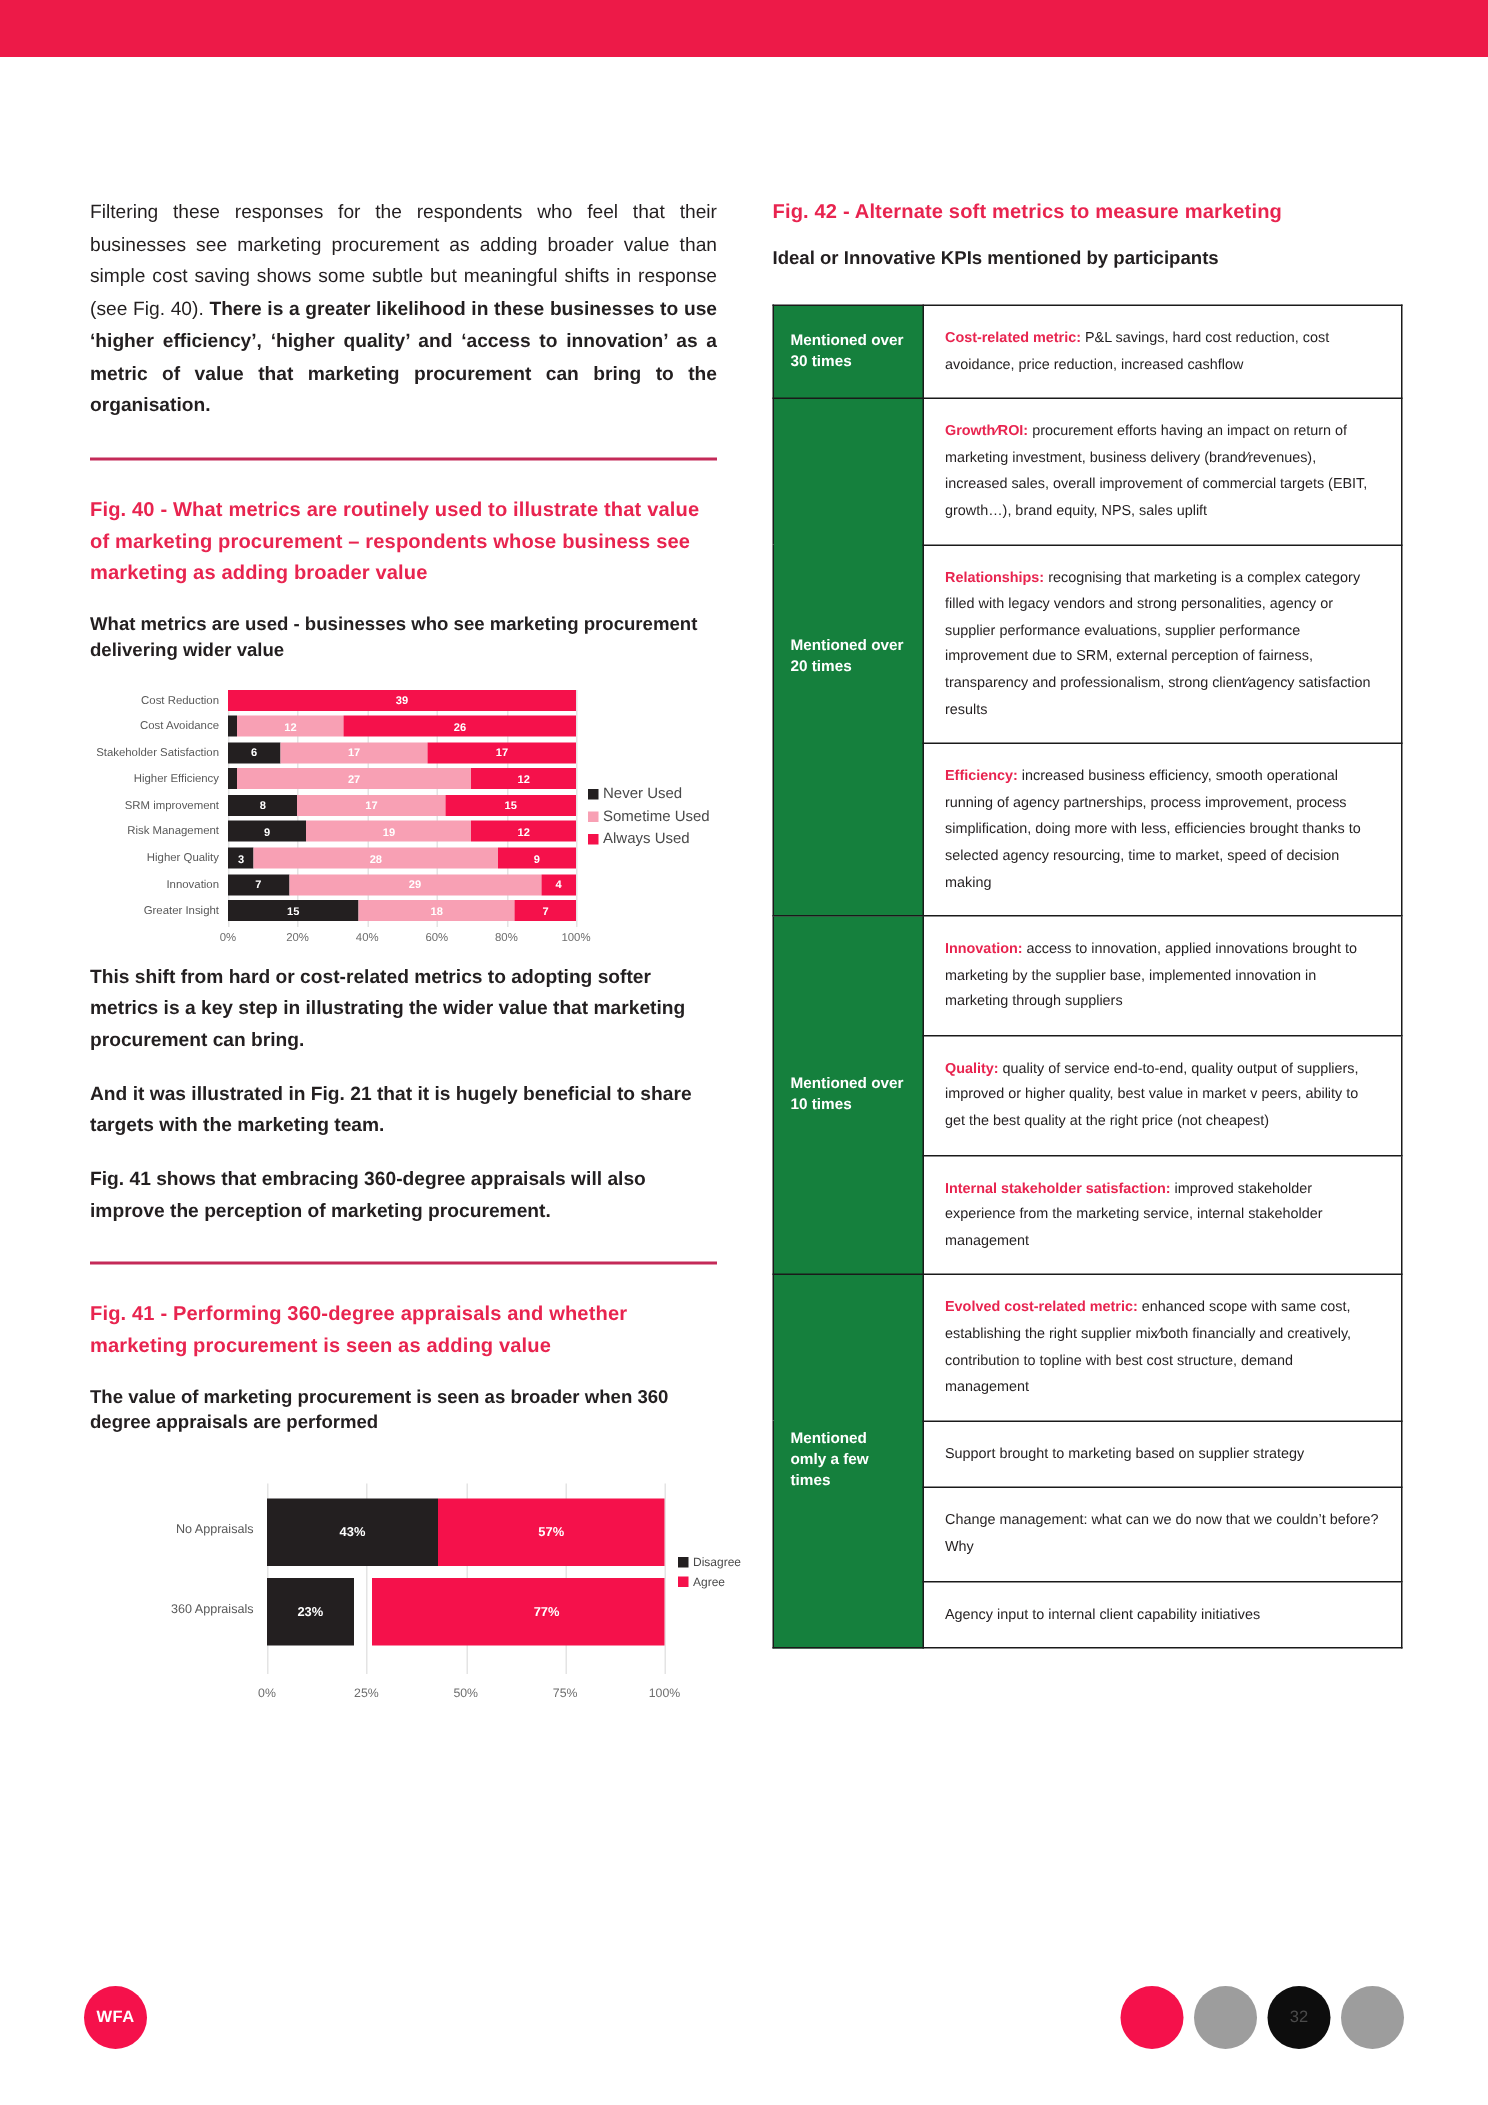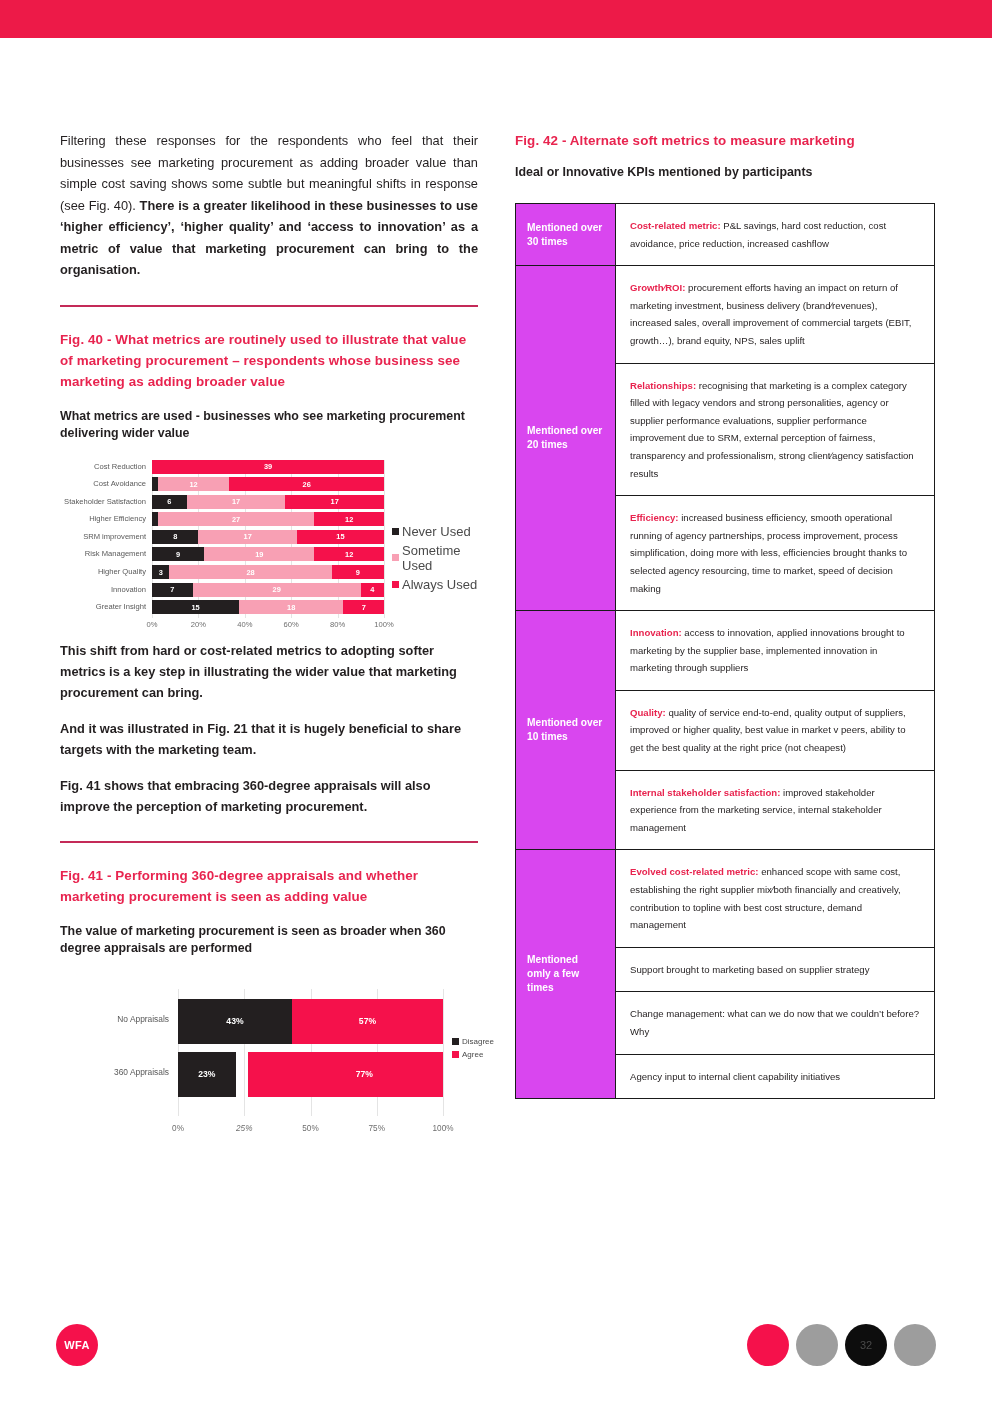--- a/index.html
+++ b/index.html
@@ -161,21 +161,21 @@
   .c40-legend {
     position: absolute;
     left: 332px;
     top: 64px;
     width: 86px;
   }
   .lg-item {
     display: flex;
     align-items: center;
     margin-bottom: 4px;
-    font-size: 13px;
+    font-size: 10px;
     color: #4a4a4a;
   }
   .lg-sw {
     width: 7px; height: 7px;
     margin-right: 3px;
     flex: none;
   }
   .lg-sw.never    { background: #231f20; }
   .lg-sw.sometime { background: #F8A0B4; }
   .lg-sw.always   { background: #F5114B; }
@@ -261,21 +261,21 @@
     border: 1px solid #1a1a1a;
     border-collapse: collapse;
     table-layout: fixed;
   }
   .fig42-table td {
     border: 1px solid #1a1a1a;
     vertical-align: middle;
   }
   td.group-cell {
     width: 100px;
-    background: #d946ef;
+    background: #15803d;
     color: #ffffff;
     font-weight: bold;
     font-size: 10.2px;
     line-height: 14px;
     padding: 10px 11px;
     vertical-align: middle;
   }
   td.item-cell {
     padding: 13px 14px;
     font-size: 9.6px;
@@ -475,21 +475,21 @@
             </div>
             <div class="c41-row r1">
               <span class="c41-label">360 Appraisals</span>
               <div class="c41seg disagree" style="width: 23%;">23%</div>
               <div class="c41seg agree" style="width: 77%; padding-left: 38px;">77%</div>
             </div>
           </div>
       </div>
       <div class="c41-axis" id="c41-axis">
           <span style="left: 0%;">0%</span>
-          <span style="left: 25%; font-style: italic;">25%</span>
+          <span style="left: 25%;">25%</span>
           <span style="left: 50%;">50%</span>
           <span style="left: 75%;">75%</span>
           <span style="left: 100%;">100%</span>
         </div>
       <div class="c41-legend" id="c41-legend">
           <div class="lg-item">
             <span class="lg-sw disagree"></span>
             <span>Disagree</span>
           </div>
           <div class="lg-item">

